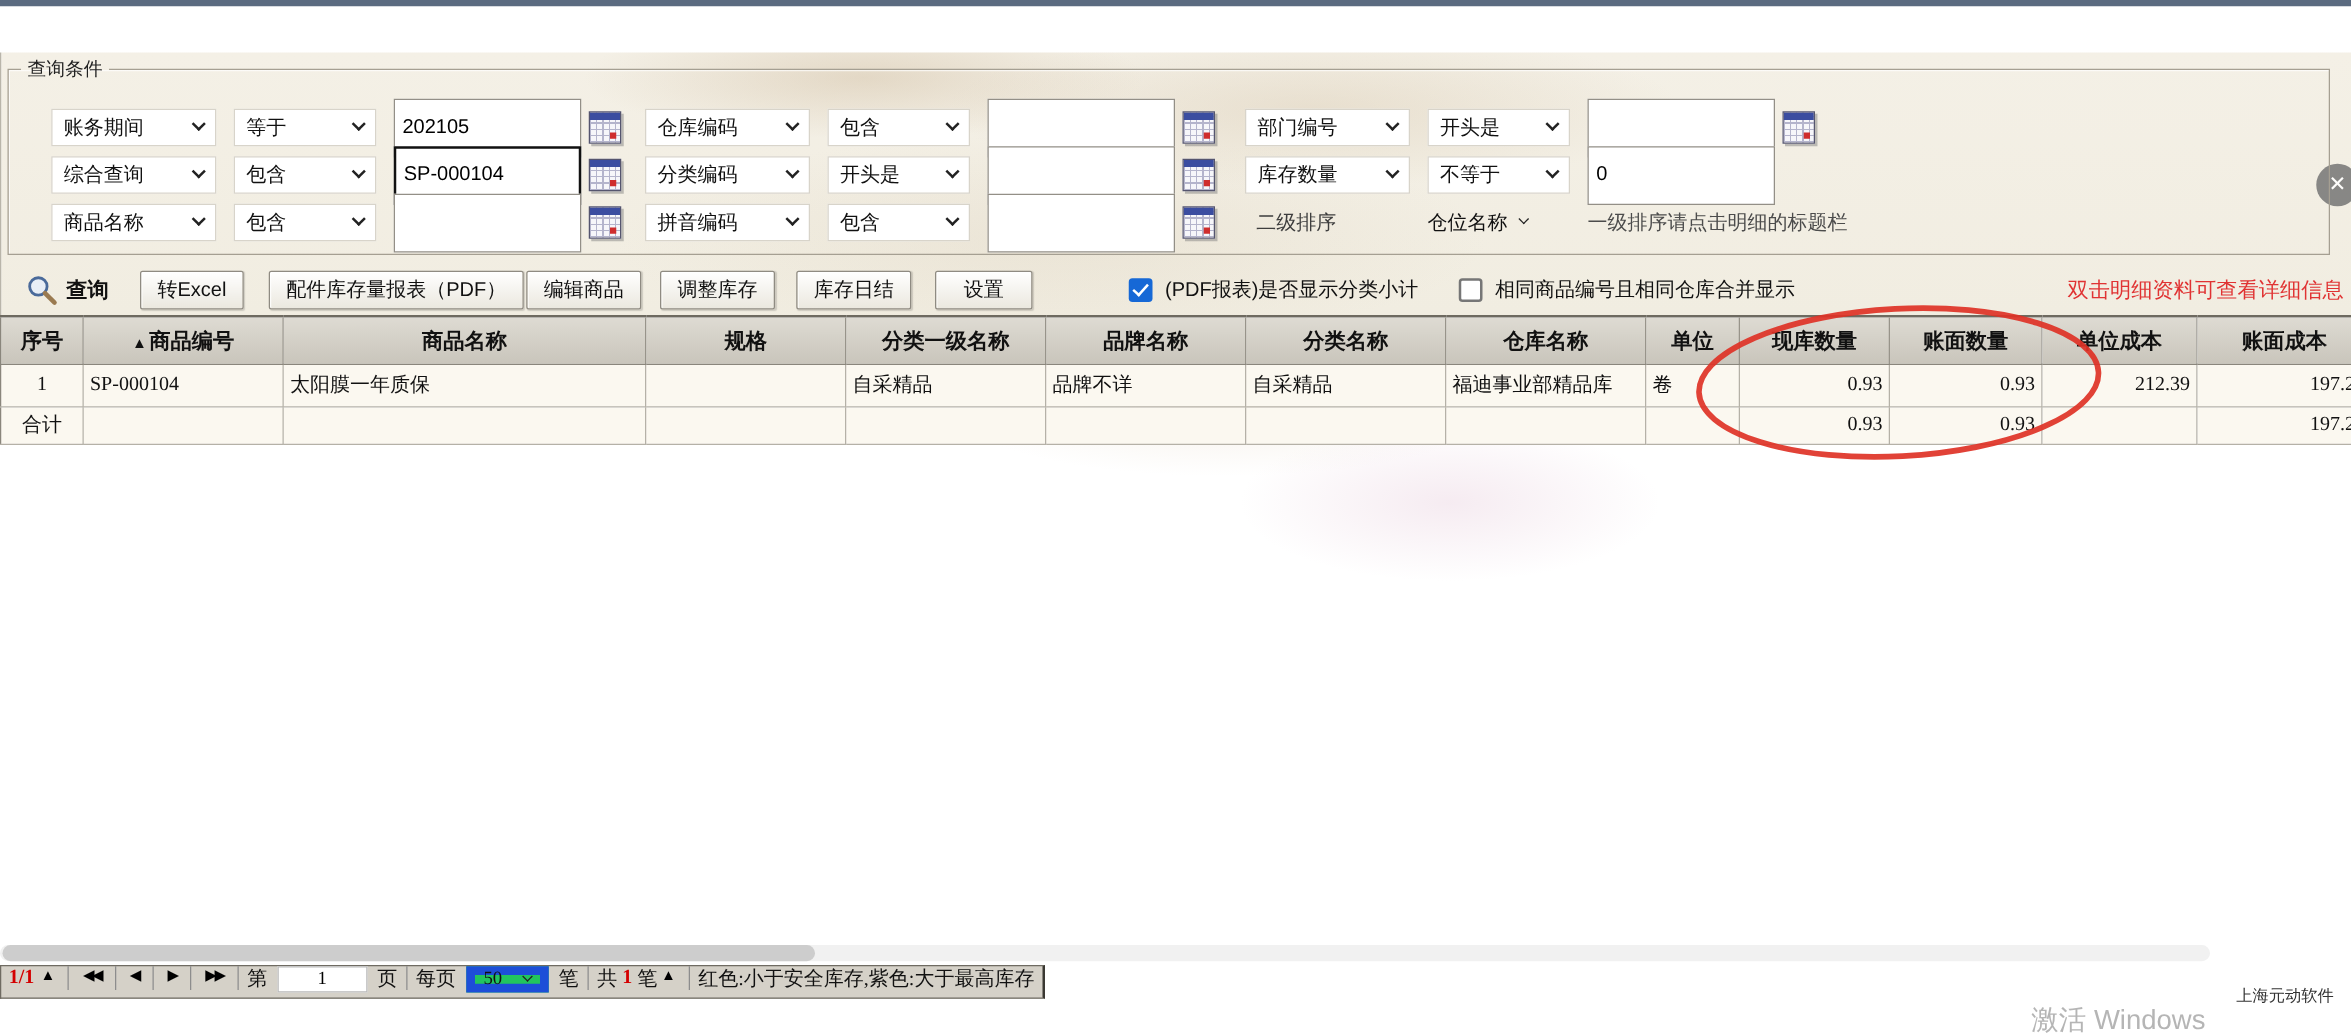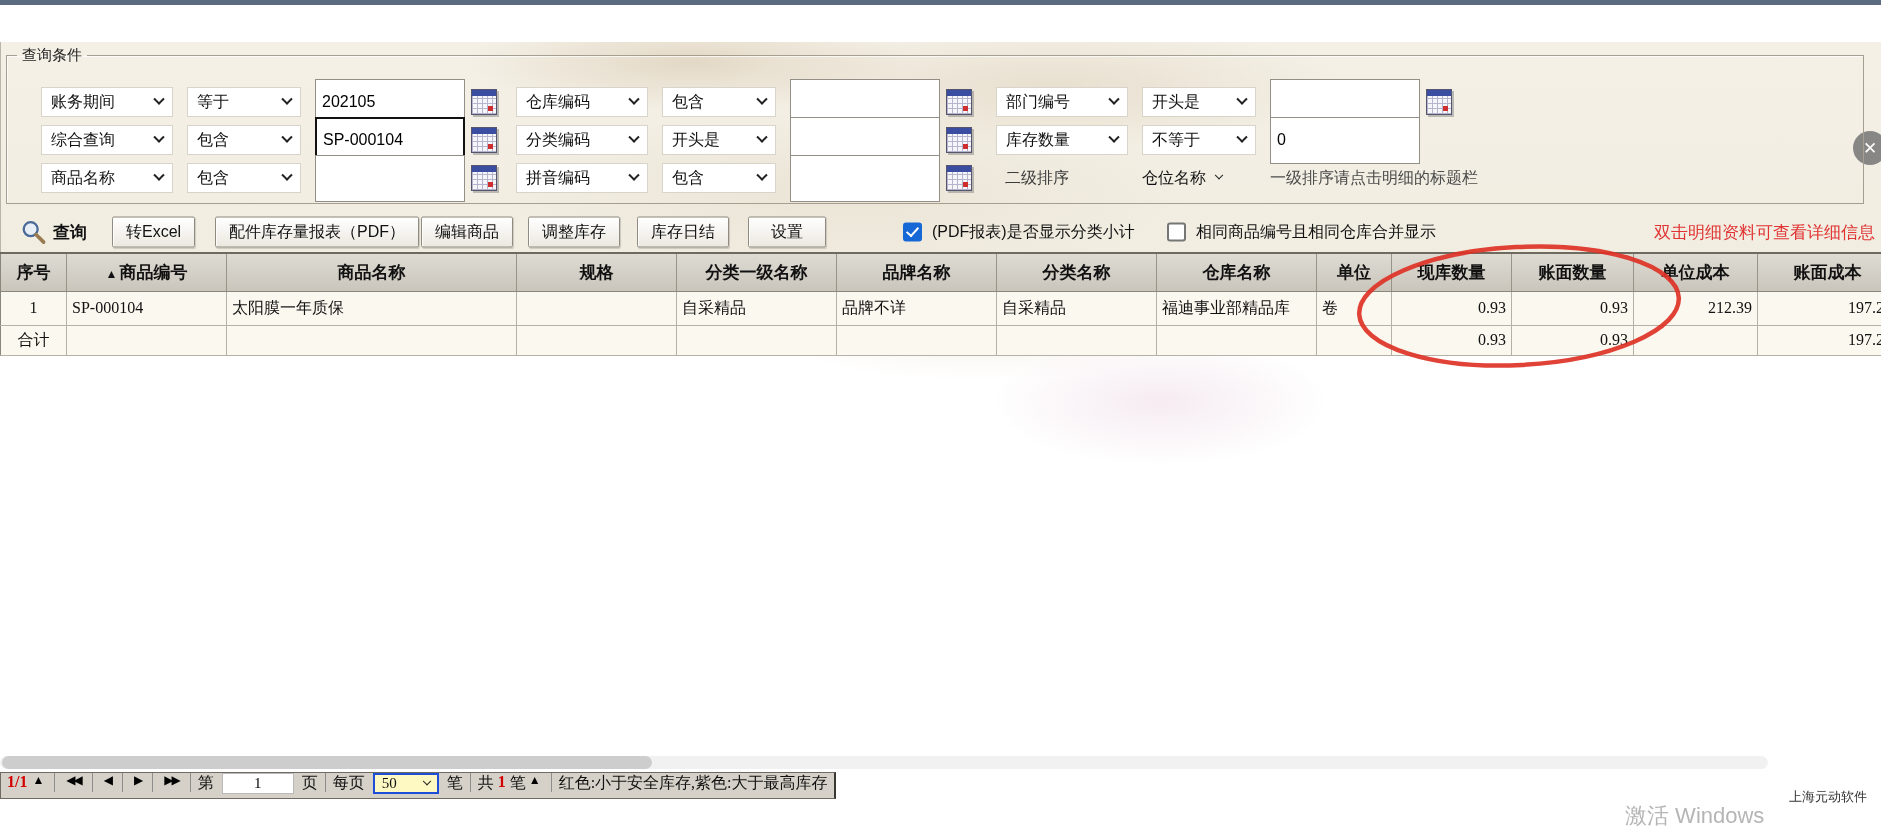--- a/index.html
+++ b/index.html
@@ -90,21 +90,21 @@
   .hscroll { position:absolute; left:0; top:756px; width:1768px; height:13px; background:#f1f1f1; border-radius:7px; }
   .hthumb { position:absolute; left:2px; top:0; width:650px; height:13px; background:#cdcdcd; border-radius:7px; }
 
   
   .pagebar { position:absolute; left:0; top:772px; width:836px; height:27px; background:#d5d1c8; border:1px solid #6f6b62; border-right:2px solid #3a3832; display:flex; align-items:flex-start; font-size:16px; color:#111; font-family:"Liberation Serif","DejaVu Serif",serif; padding:0 6px; }
   .pg-ind { color:#d40000; font-weight:bold; margin-right:2px; }
   .jump-ico { font-size:12px; color:#000; margin:0 3px; }
   .vsep { width:1px; height:19px; background:#8d8d8d; margin:0 7px; flex:none; }
   .navb { font-size:12px; letter-spacing:-2px; color:#000; padding:0 4px; }
   .pg-input { width:72px; height:21px; border:1px solid #b9b9b9; background:#fff; text-align:center; font-size:15px; margin:0 8px; font-family:inherit; }
-  .pp-dd { width:66px; height:21px; background:#fef9c3; border:2px solid #1d4ed8; display:flex; align-items:center; justify-content:space-between; padding:0 7px; margin:0 8px; font-size:15px; }
+  .pp-dd { width:66px; height:21px; background:#22c55e; border:7px solid #1d4ed8; display:flex; align-items:center; justify-content:space-between; padding:0 7px; margin:0 8px; font-size:15px; }
   .red-num { color:#d40000; font-weight:bold; margin:0 4px; }
   .pg-legend { white-space:nowrap; }
 
   
   .wm-vendor { position:absolute; left:1789px; top:788px; font-size:13px; color:#333; }
   .wm-activate { position:absolute; left:1625px; top:801px; font-size:22px; color:#b5b5b5; }
 </style>
 </head>
 <body>
 

